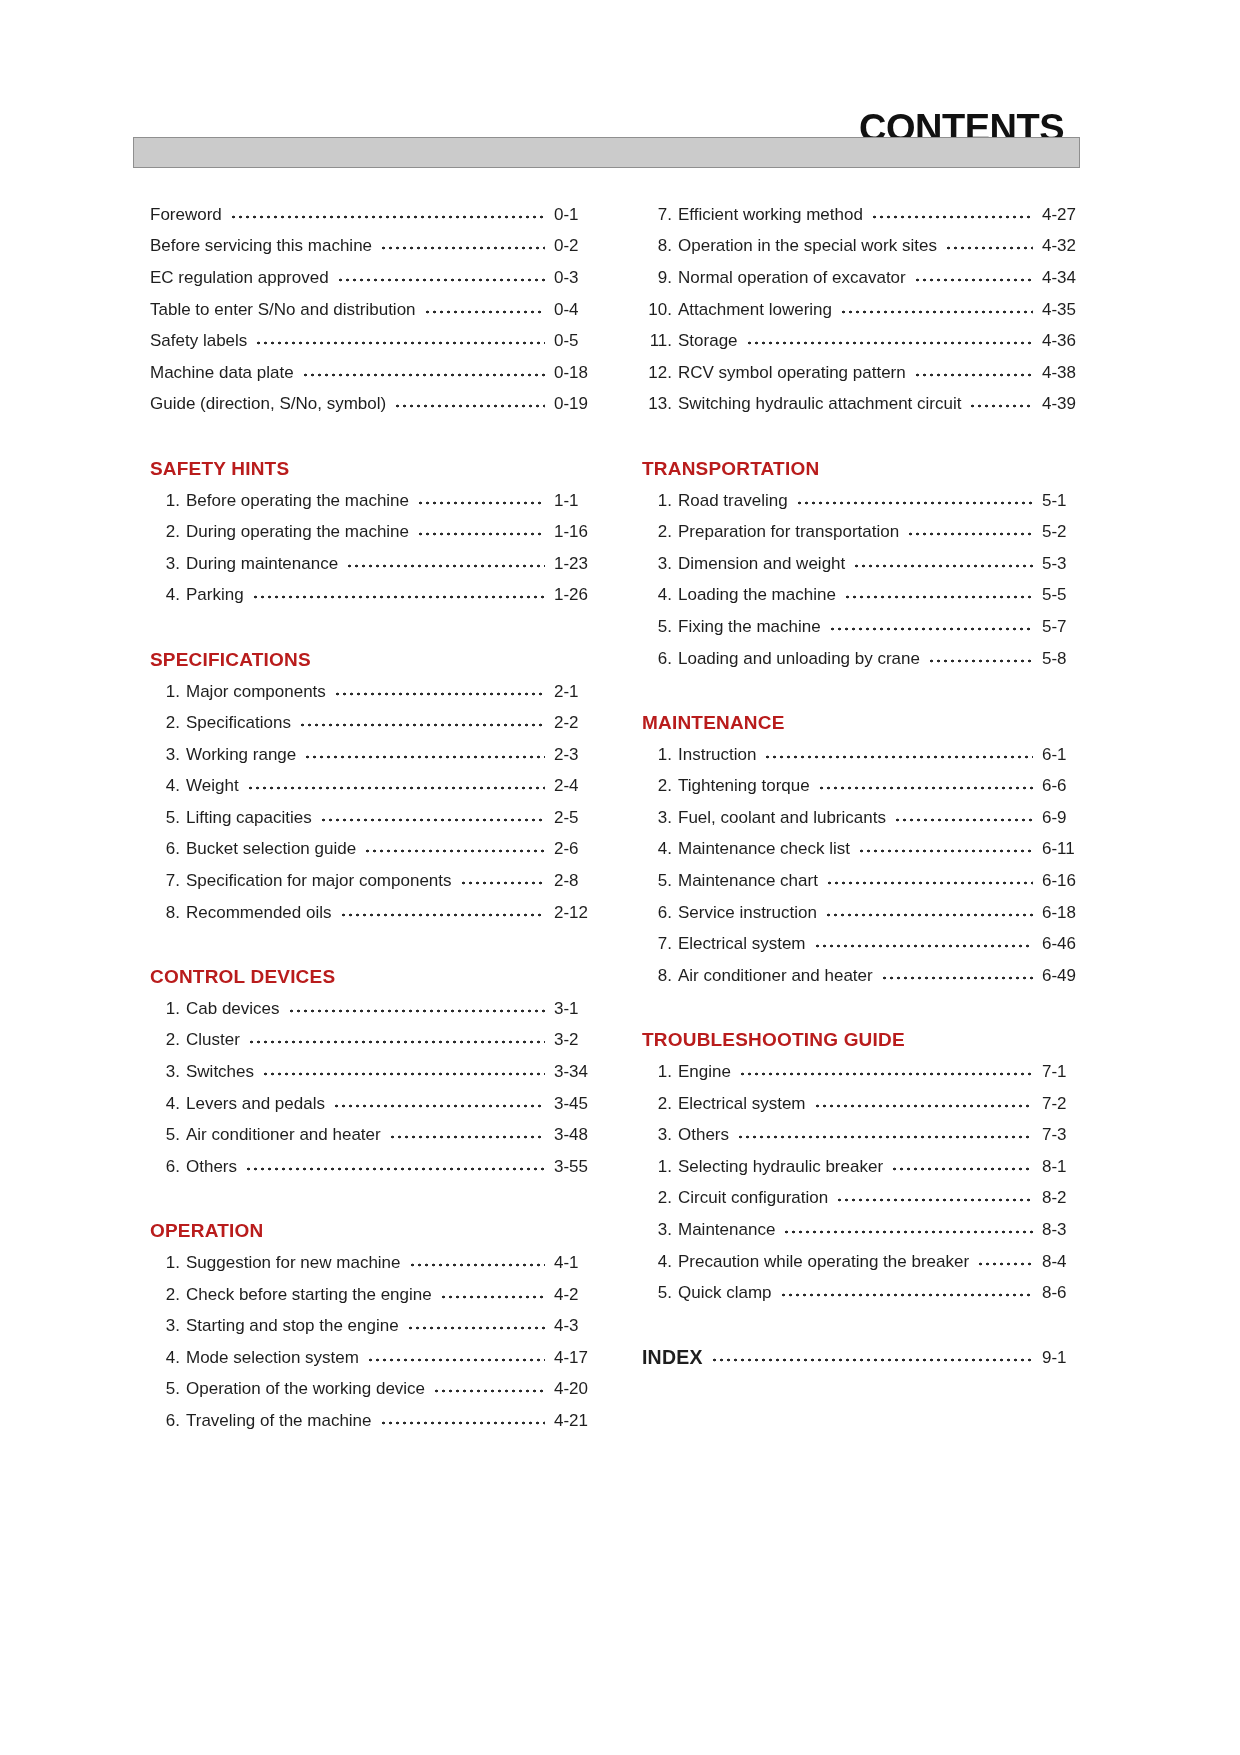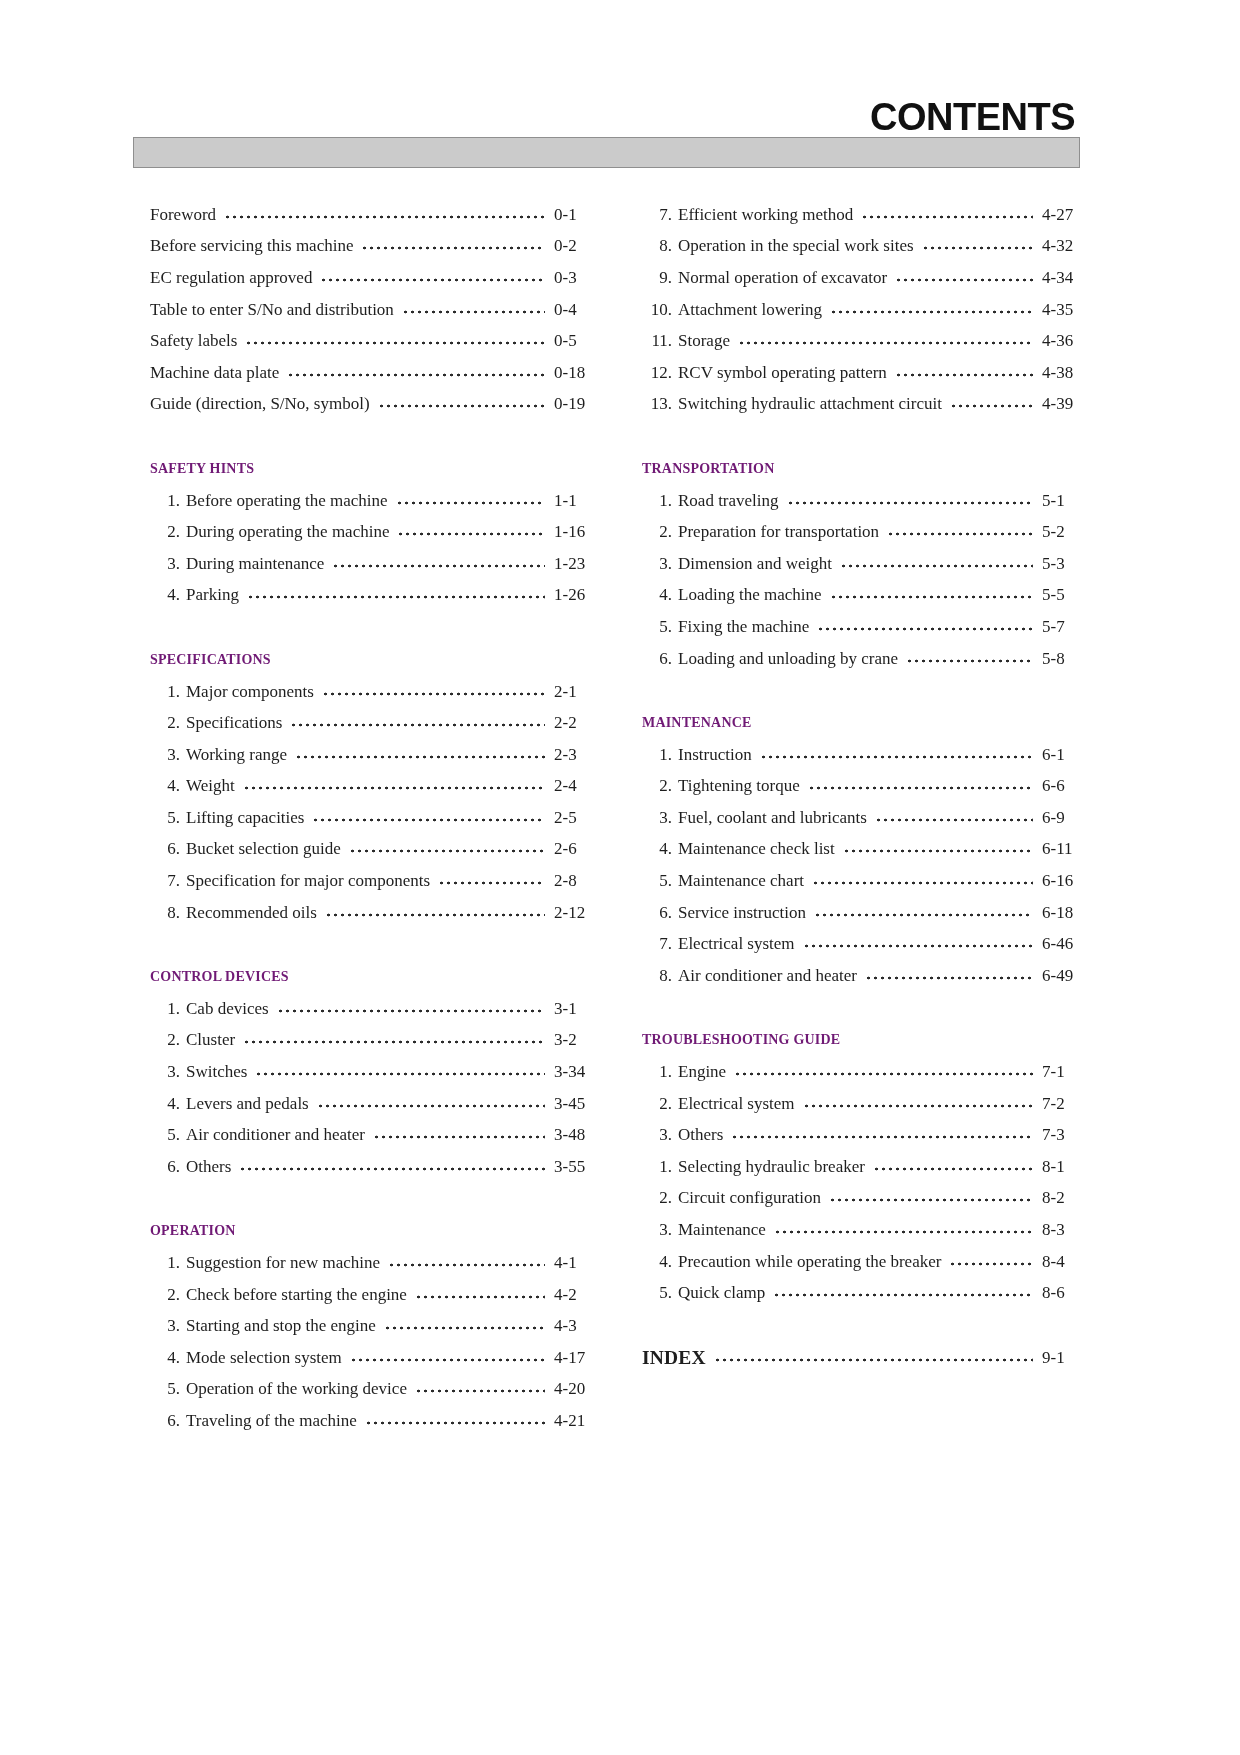--- a/index.html
+++ b/index.html
@@ -1,38 +1,38 @@
 <!DOCTYPE html>
 <html><head>
 <meta charset="utf-8">
 <style>
   html,body{margin:0;padding:0;background:#ffffff;}
   body{width:1240px;height:1755px;font-family:"Liberation Sans",sans-serif;color:#1e1e1e;}
   .page{position:relative;width:1240px;height:1755px;background:#ffffff;overflow:hidden;}
 
-  .page-title{position:absolute;top:93px;right:160px;margin:5px;font-size:38px;line-height:38px;
+  .page-title{position:absolute;top:93px;right:160px;margin:16px;font-size:38px;line-height:38px;
     font-weight:700;letter-spacing:-0.5px;color:#111;}
   .title-bar{position:absolute;top:137px;left:133px;width:947px;height:31px;
     background:#cbcbcb;border:1px solid #8f8f8f;box-sizing:border-box;}
 
-  .columns{position:absolute;top:199px;left:150px;display:flex;font-family:Liberation Serif, serif;}
+  .columns{position:absolute;top:199px;left:150px;display:flex;}
   .col{width:452px;}
   .col.right{width:448px;margin-left:40px;}
 
   .row{display:flex;align-items:center;height:31.6px;font-size:17px;white-space:nowrap;}
   .num{flex:none;width:30px;text-align:right;}
   .label{flex:none;padding-left:6px;}
   .label.no-num{padding-left:0;}
   .leader{flex:1 1 auto;height:6px;margin:0 9px 0 8px;transform:translateY(2px);
     background-image:radial-gradient(circle,#2b2b2b 1.3px,rgba(0,0,0,0) 1.6px);
     background-size:7px 6px;background-repeat:repeat-x;background-position:left center;}
   .page-num{flex:none;width:48px;text-align:left;}
 
   .sec{display:flex;align-items:center;height:31.6px;margin-top:33px;
-    font-size:14px;font-weight:700;letter-spacing:0.2px;color:#701a75;}
+    font-size:19px;font-weight:700;letter-spacing:0.2px;color:#b91c1c;}
 
   .index-row{margin-top:33px;align-items:center;}
   .index-row .label{font-weight:700;font-size:19.5px;letter-spacing:0.2px;}
 </style>
 </head>
 <body>
 
 <div class="page">
   <h1 class="page-title">CONTENTS</h1>
   <div class="title-bar"></div>

